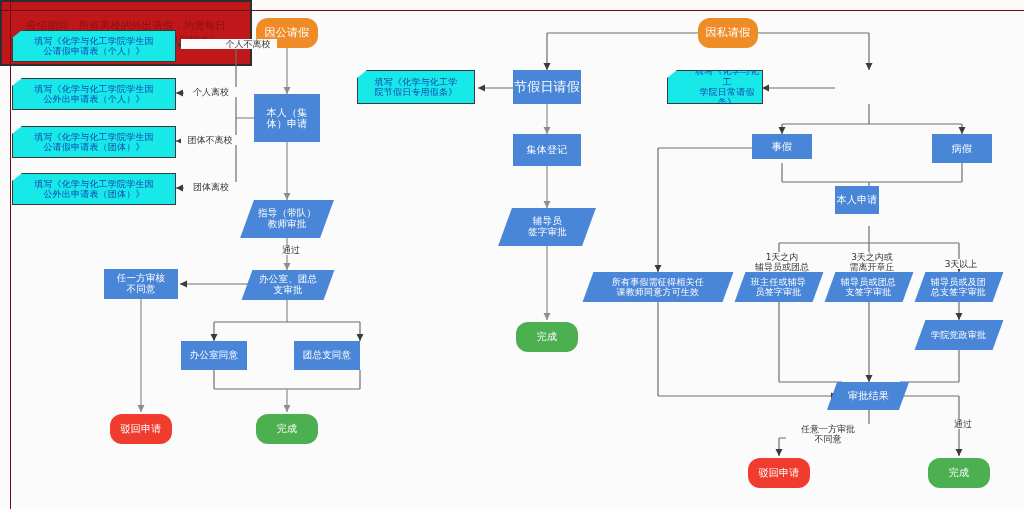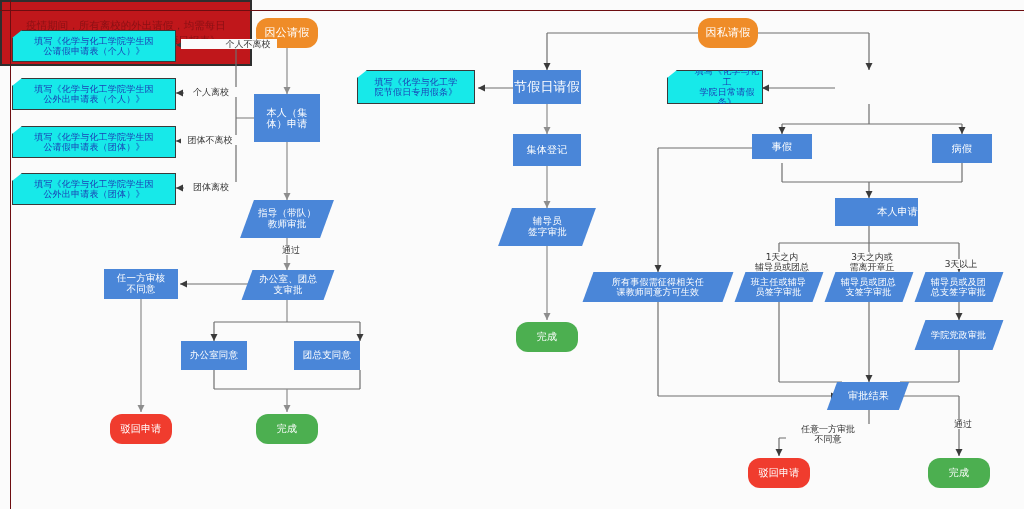--- a/index.html
+++ b/index.html
@@ -260,21 +260,21 @@
 学院日常请假条》</span>
   </div>
 
   <div class="node process" style="left:752px;top:134px;width:60px;height:25px;font-size:10px;">
     <span>事假</span>
   </div>
   <div class="node process" style="left:932px;top:134px;width:60px;height:29px;font-size:10px;">
     <span>病假</span>
   </div>
 
-  <div class="node process" style="left:835px;top:198px;width:83px;height:28px;font-size:10px;justify-content:flex-end;">
+  <div class="node process" style="left:835px;top:186px;width:44px;height:28px;font-size:10px;">
     <span>本人申请</span>
   </div>
 
   <div class="elabel" style="left:742px;top:252px;width:76px;font-size:9px;">1天之内
 辅导员或团总</div>
   <div class="elabel" style="left:832px;top:252px;width:76px;font-size:9px;">3天之内或
 需离开章丘</div>
   <div class="elabel" style="left:925px;top:259px;width:68px;font-size:9px;">3天以上</div>
 
   <div class="node decision" style="left:588px;top:272px;width:140px;height:30px;font-size:9px;">

